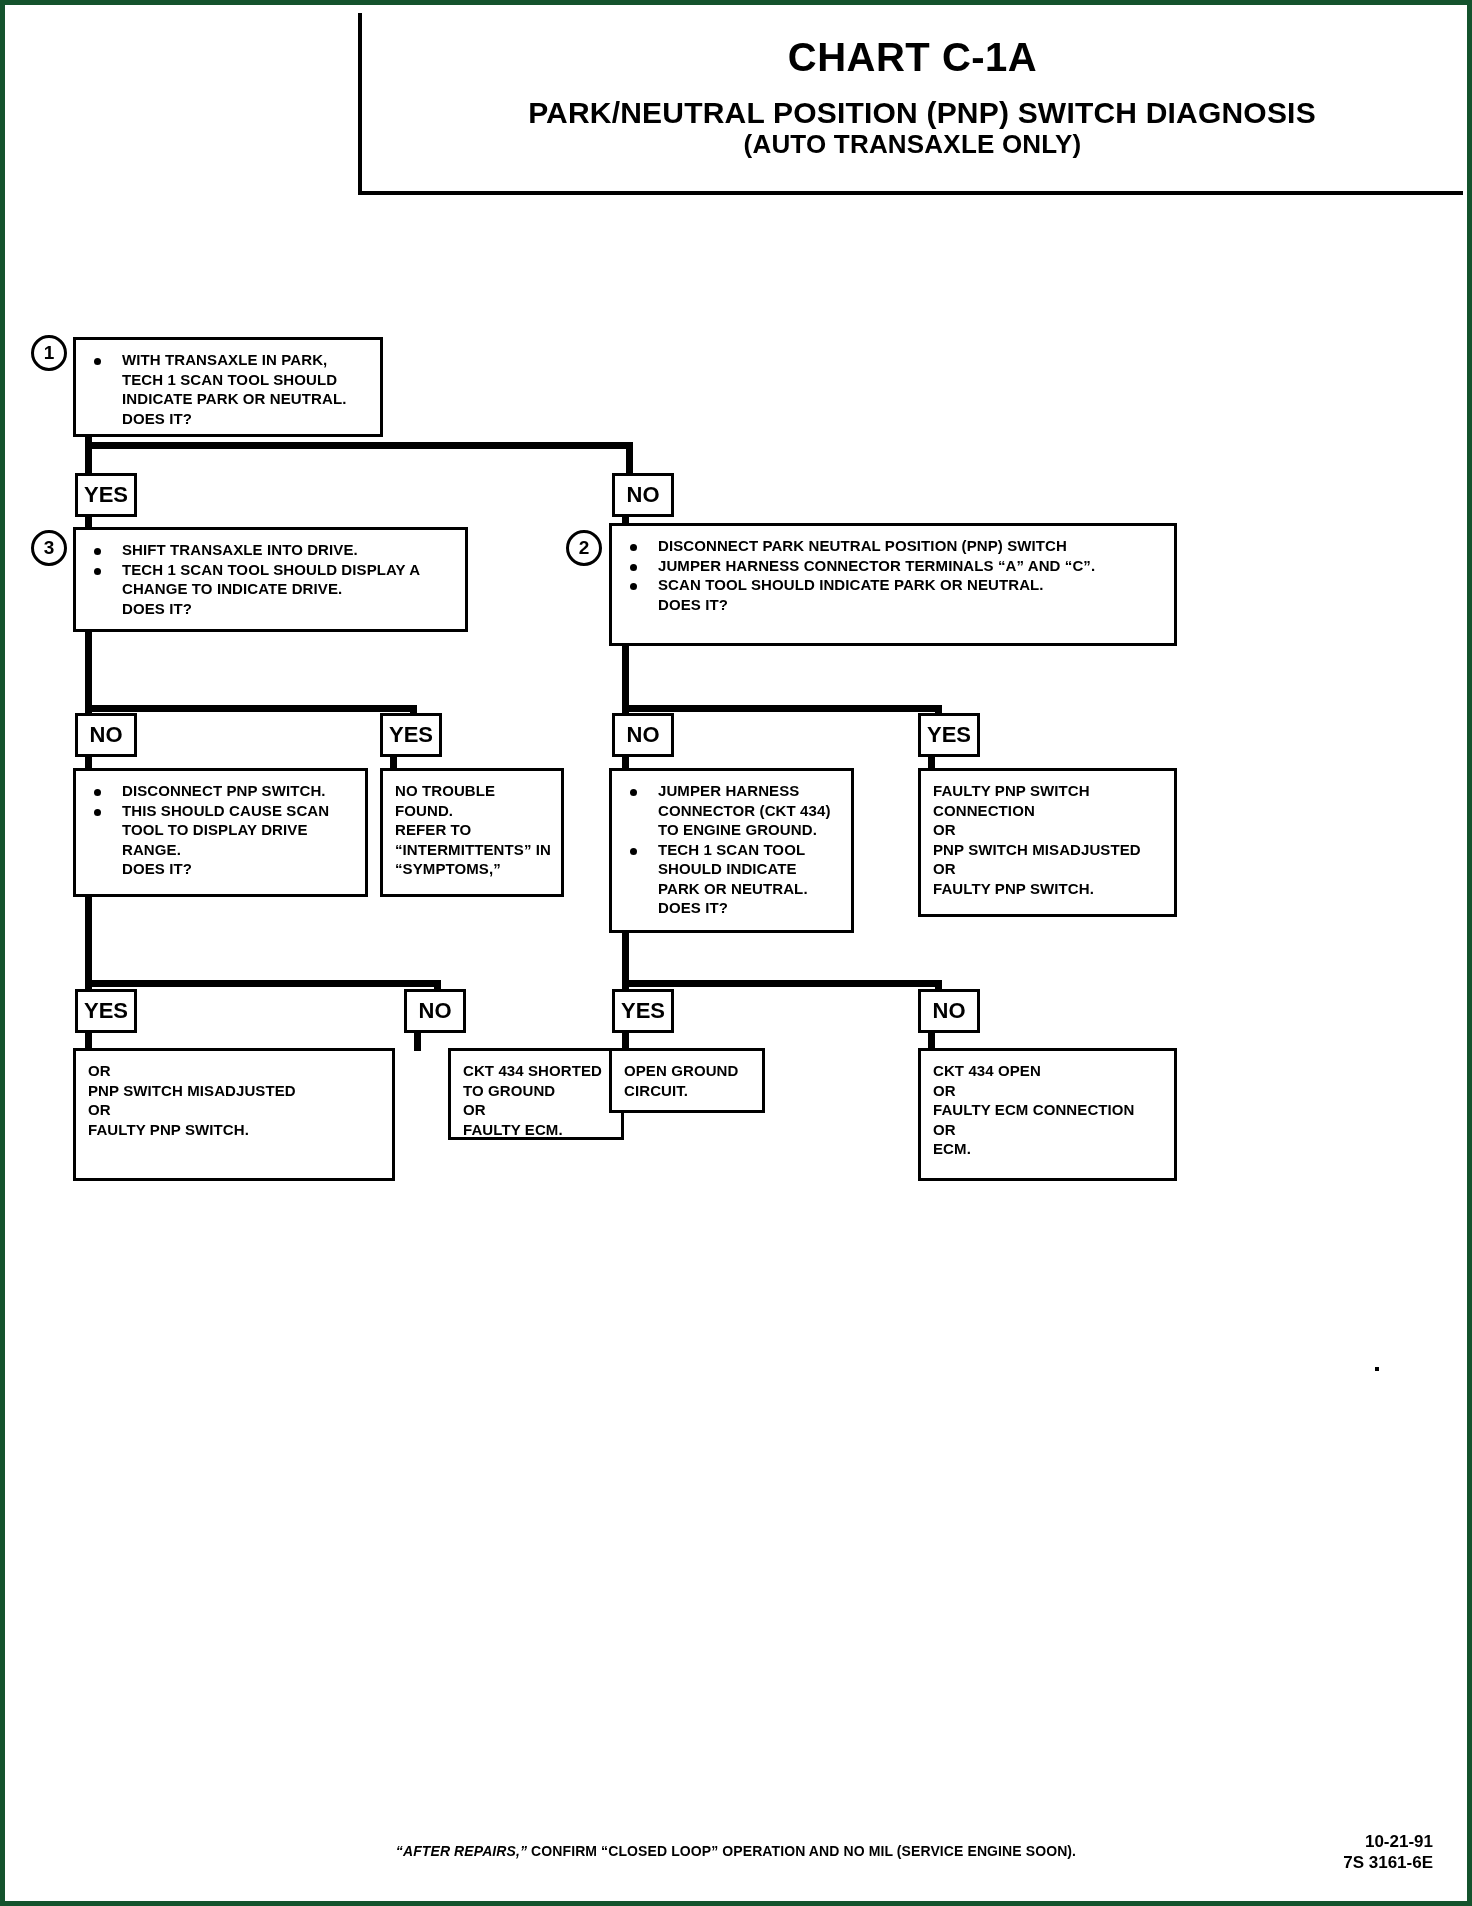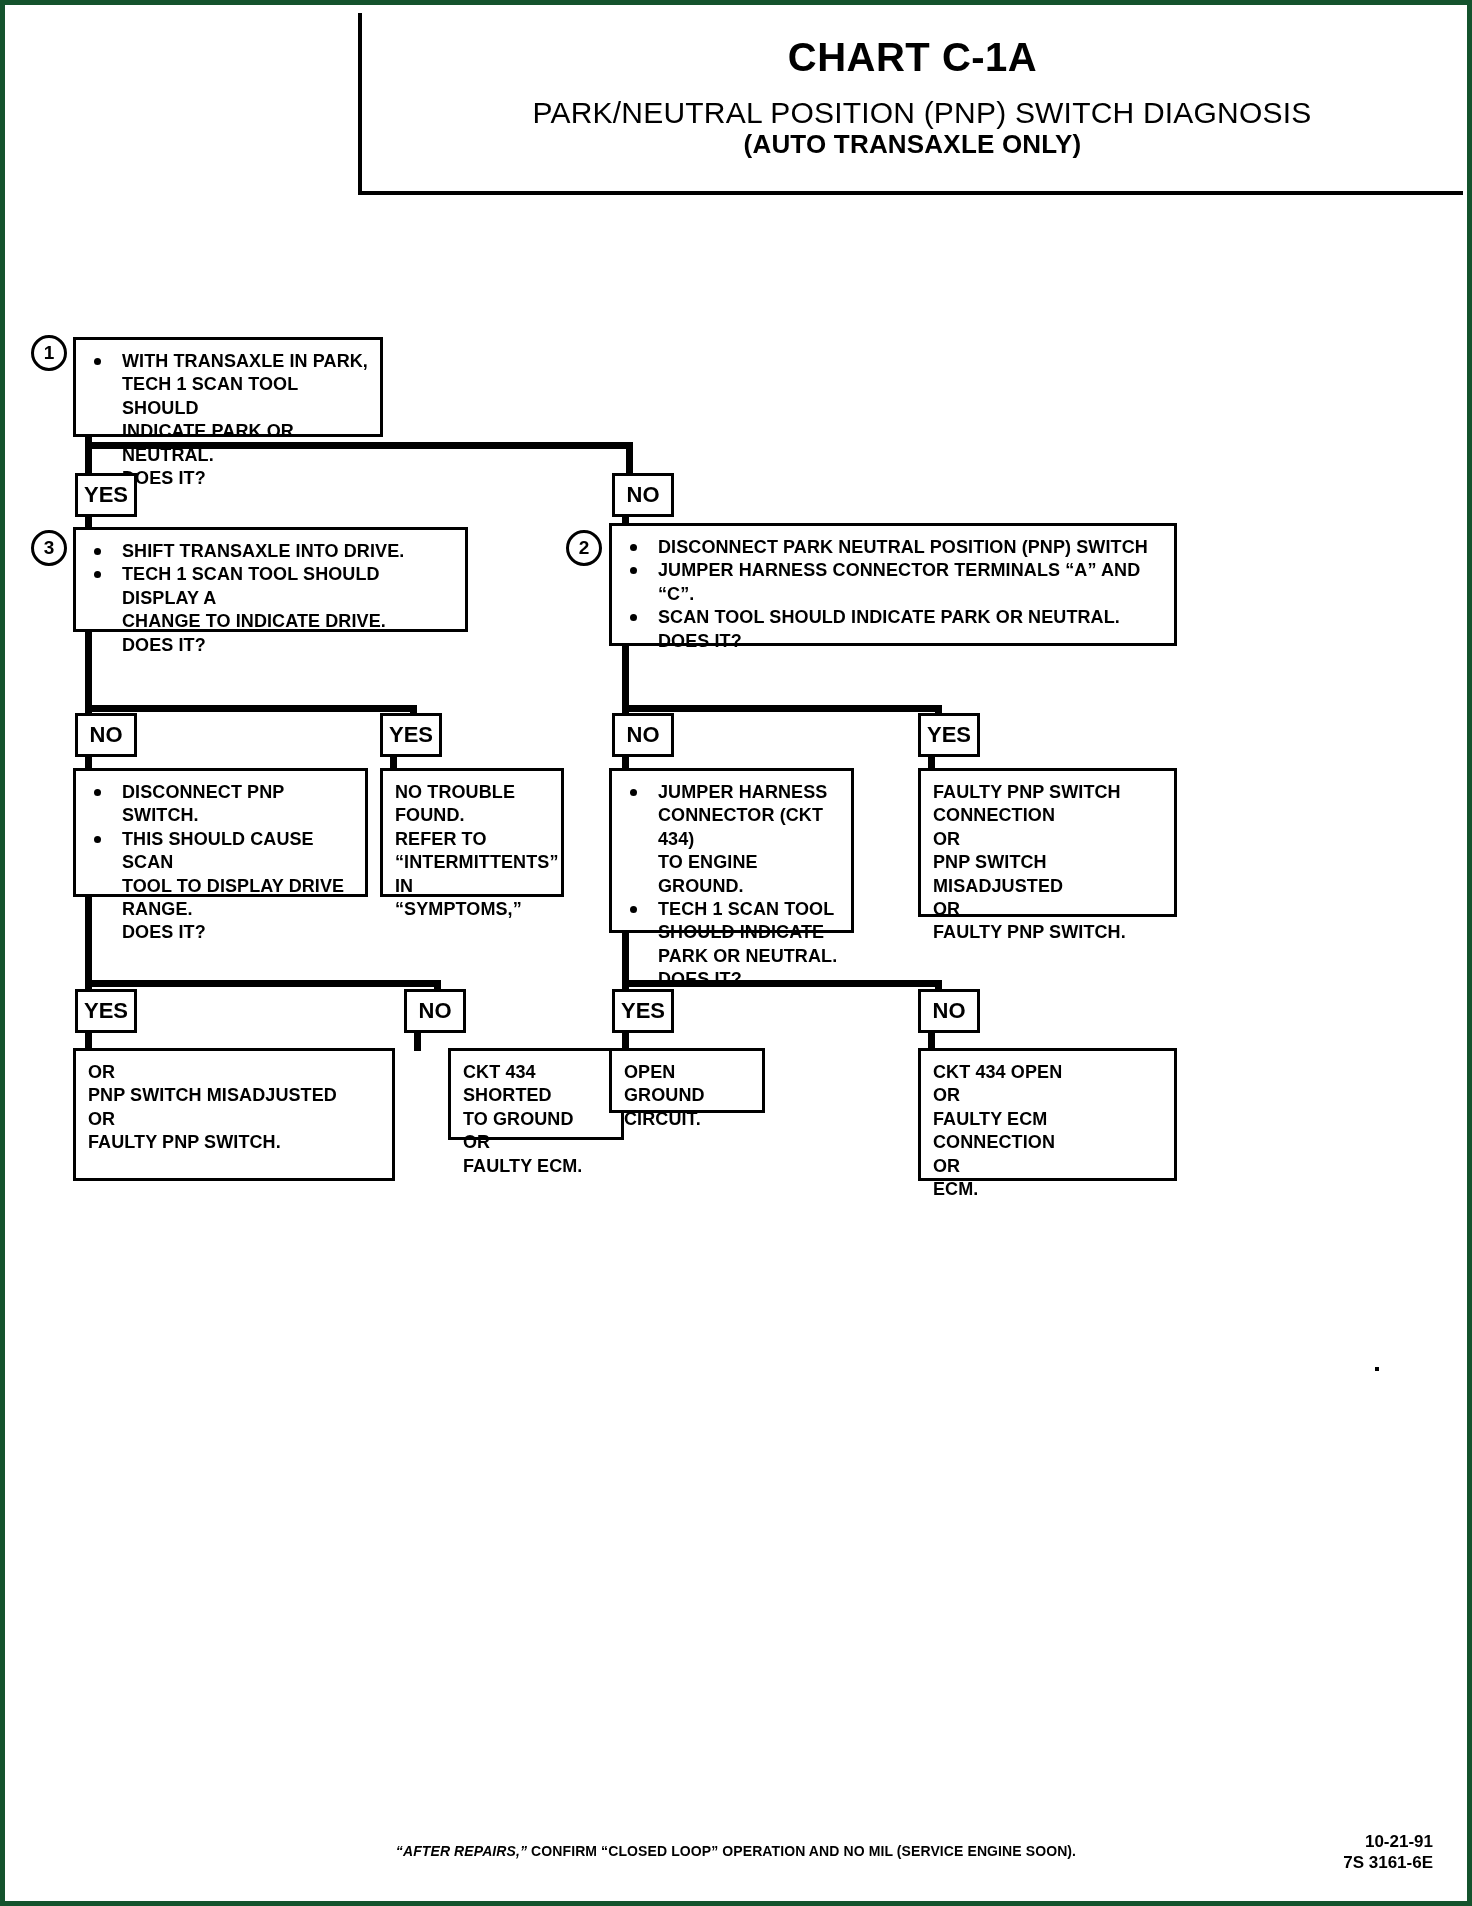--- a/index.html
+++ b/index.html
@@ -20,32 +20,32 @@
     left:353px;top:8px;width:1105px;height:182px;
     border-left:4px solid #000;
     border-bottom:4px solid #000;
     text-align:center;
   }
   #chart-id{
     font-size:40px;font-weight:bold;letter-spacing:.5px;
     margin-top:22px;
   }
   #chart-title{
-    font-size:30px;font-weight:normal;margin-top:16px;line-height:1.12;
+    font-size:30px;font-weight:bold;margin-top:16px;line-height:1.12;
     letter-spacing:.2px;
     margin-left:19px;
   }
   #chart-subtitle{
     font-size:26px;font-weight:bold;line-height:1.12;letter-spacing:.2px;
   }
 
   
   .fbox{
     border:3px solid #000;background:#fff;
-    font-size:18px;font-weight:bold;line-height:1.30;
+    font-size:15px;font-weight:bold;line-height:1.30;
     letter-spacing:.1px;
     padding:10px 10px 10px 12px;
     z-index:4;
   }
   .fbox .li{
     position:relative;padding-left:34px;margin:0;
   }
   .fbox .li::before{
     content:"";position:absolute;left:6px;top:8px;
     width:7px;height:7px;border-radius:50%;background:#000;

